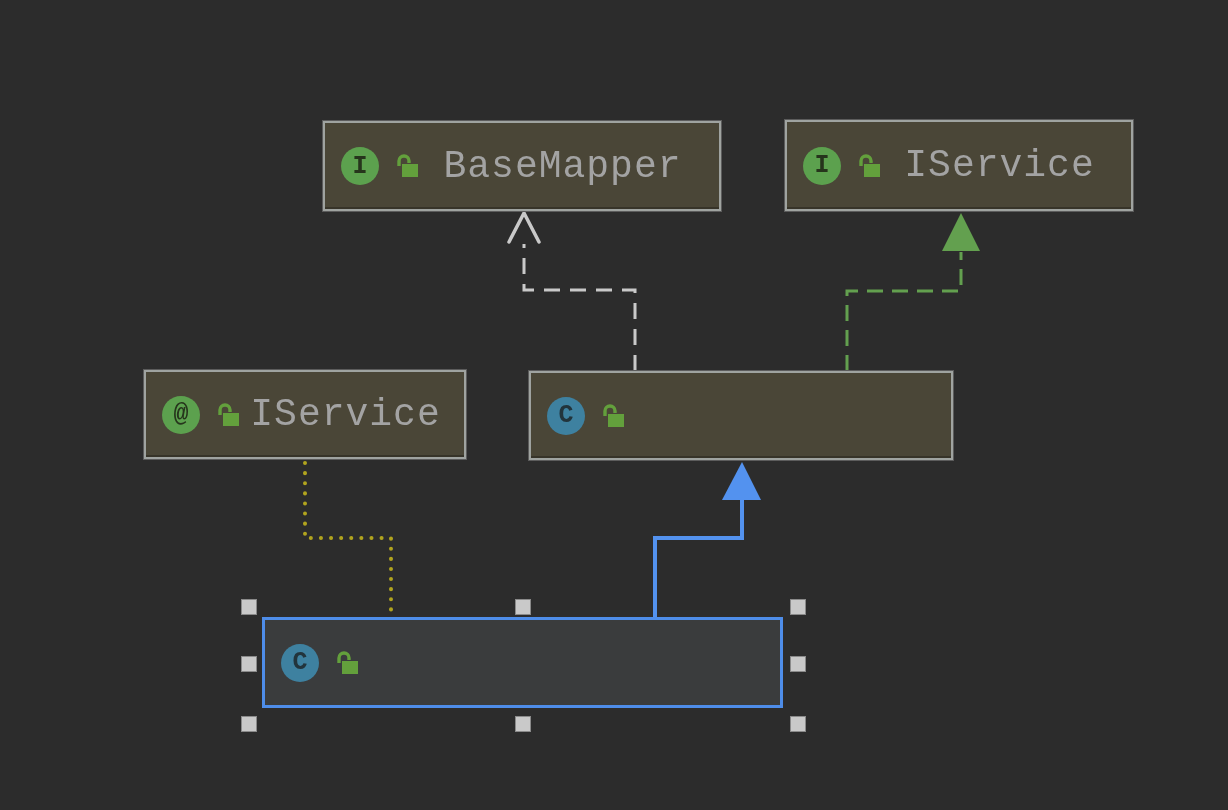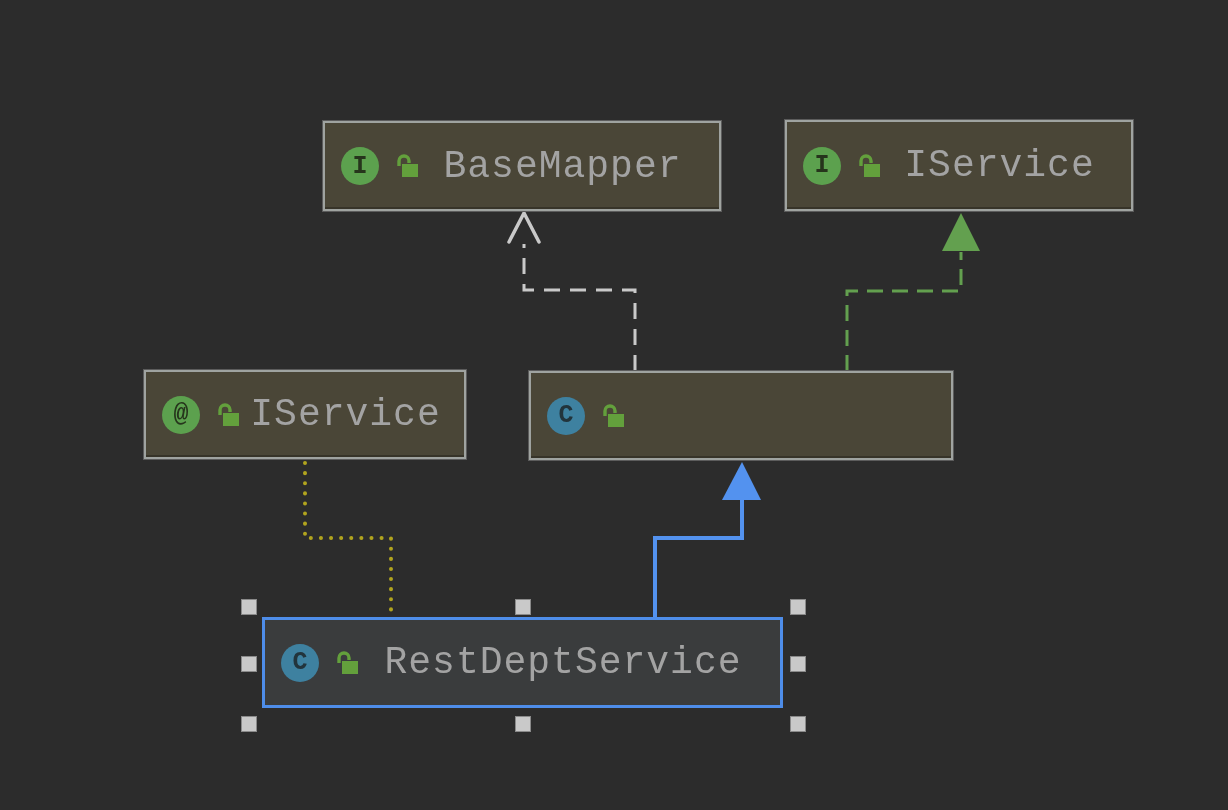--- a/index.html
+++ b/index.html
@@ -166,21 +166,20 @@
   <div class="node selected" style="left:262px;top:617px;width:521px;height:91px">
     <span class="badge teal">
         <i>C</i>
       </span>
     <span class="lock">
       <svg width="28" height="28" viewBox="0 0 28 28">
         <path d="M6 14 V9 a5 5 0 0 1 10 0 v2" fill="none" stroke="#63a03c" stroke-width="3.4"></path>
         <rect x="9" y="12" width="16" height="13" fill="#63a03c"></rect>
       </svg>
     </span>
-    <span class="label">RestDeptService</span>
   </div>
 
   <div class="handle" style="left:242px;top:600px"></div>
   <div class="handle" style="left:516px;top:600px"></div>
   <div class="handle" style="left:791px;top:600px"></div>
   <div class="handle" style="left:242px;top:657px"></div>
   <div class="handle" style="left:791px;top:657px"></div>
   <div class="handle" style="left:242px;top:717px"></div>
   <div class="handle" style="left:516px;top:717px"></div>
   <div class="handle" style="left:791px;top:717px"></div>

